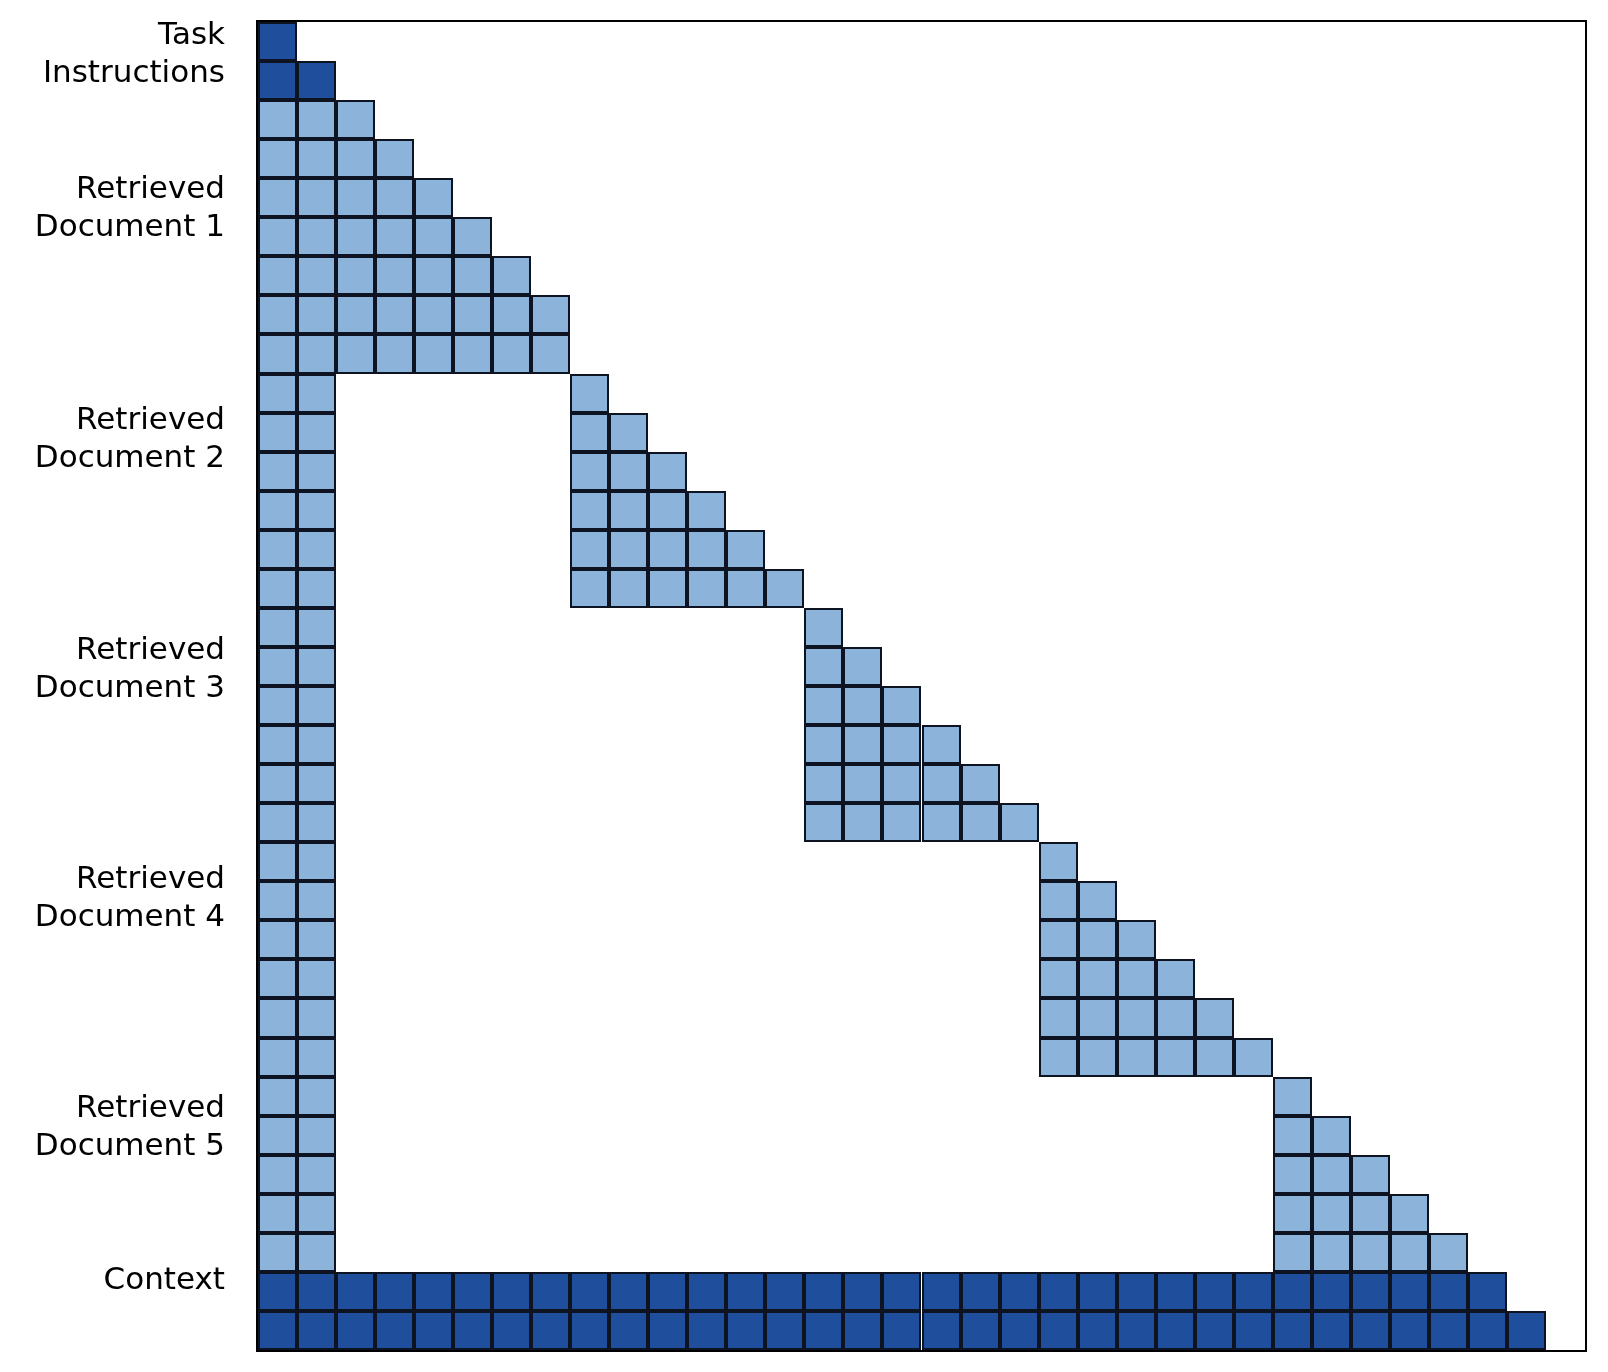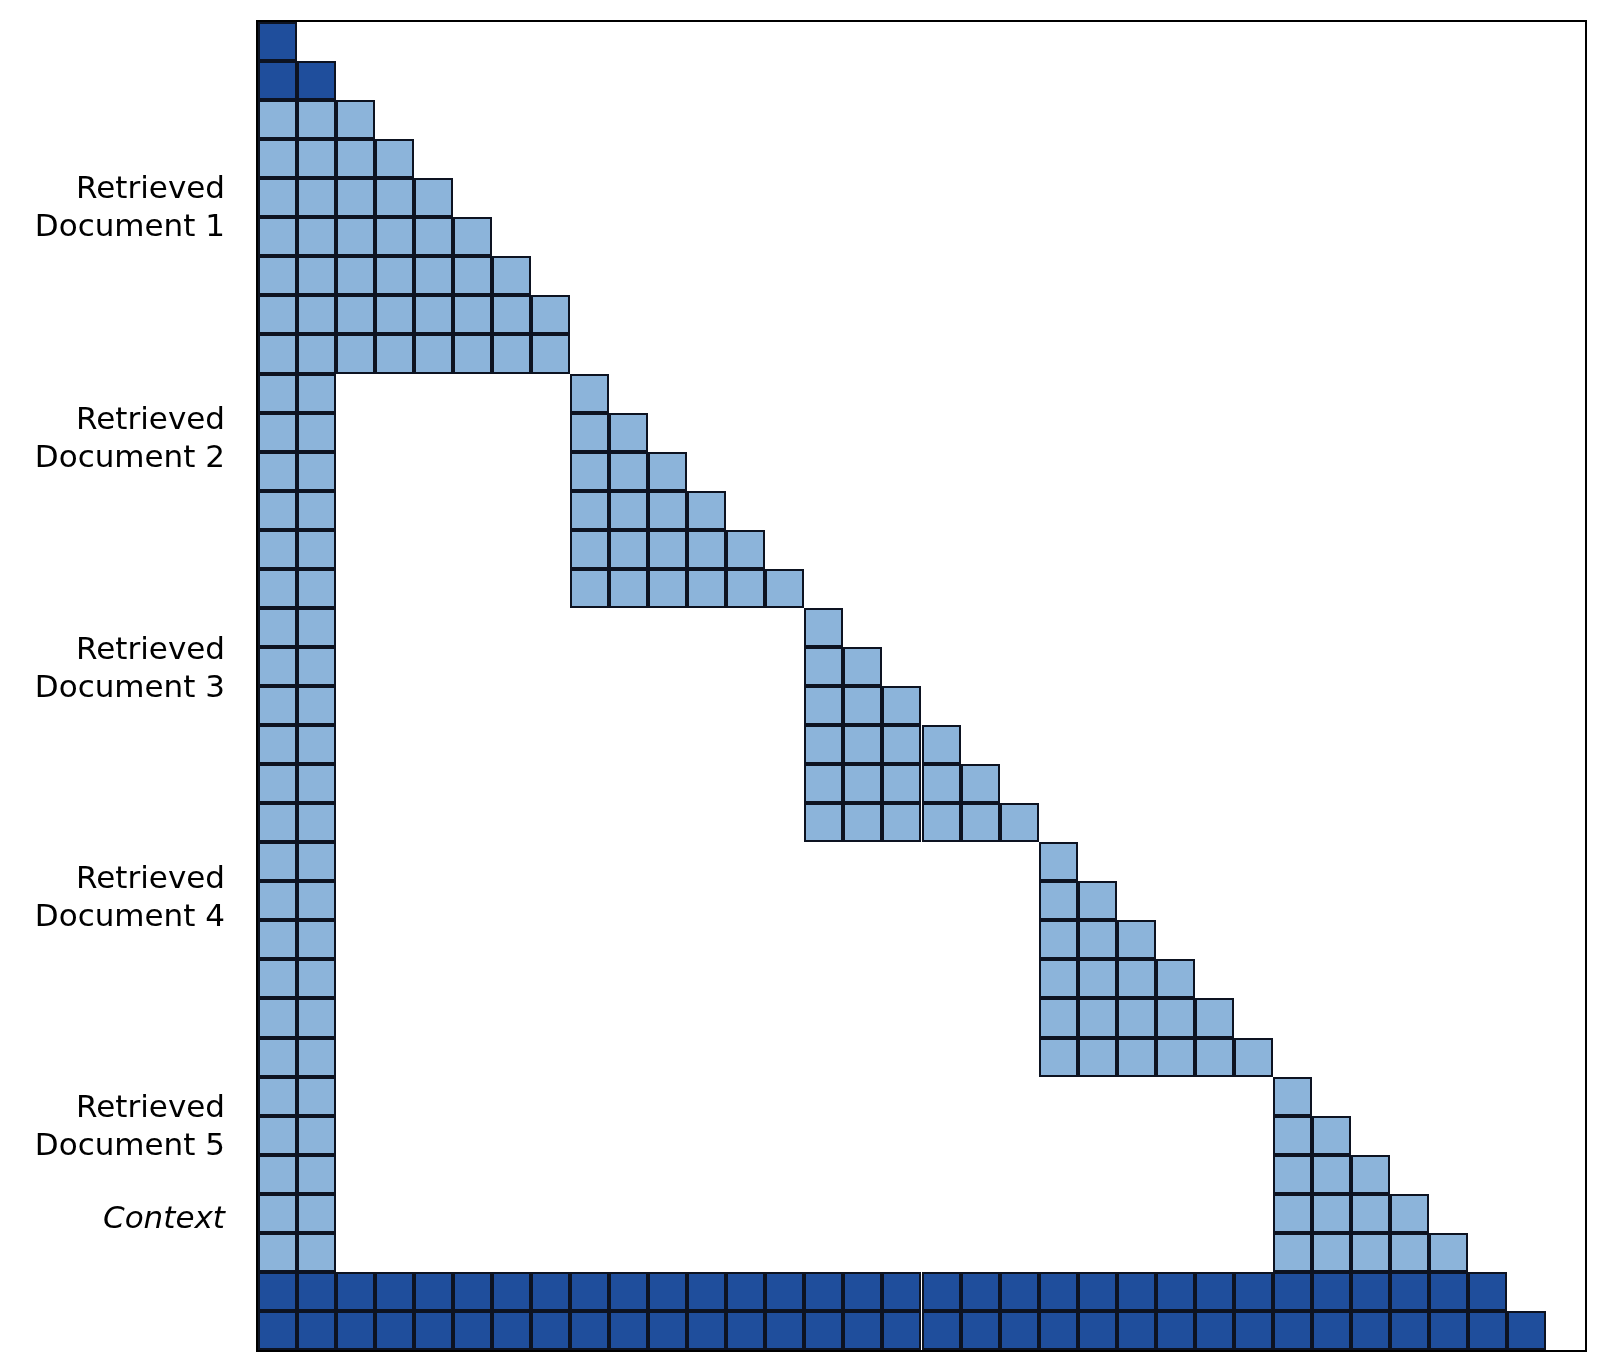--- a/index.html
+++ b/index.html
@@ -33,31 +33,33 @@
     box-sizing:border-box;
     border:2.2px solid #0d1321;
   }
 </style>
 </head>
 <body>
 
 <div id="root">
 
   <div id="labels">
+      <div class="row-label" style="top: 14px;">Task
+Instructions</div>
       <div class="row-label" style="top: 168px;">Retrieved
 Document 1</div>
       <div class="row-label" style="top: 399px;">Retrieved
 Document 2</div>
       <div class="row-label" style="top: 629px;">Retrieved
 Document 3</div>
       <div class="row-label" style="top: 858px;">Retrieved
 Document 4</div>
       <div class="row-label" style="top: 1087px;">Retrieved
 Document 5</div>
-      <div class="row-label" style="top: 1198px; font-style: italic;">Context</div>
+      <div class="row-label" style="top: 1259px;">Context</div>
     </div>
 
   <div id="plot">
     <div id="cells">
         <div class="cell" style="left: 0px; top: 0px; width: 39.0294px; height: 39.0588px; background: rgb(31, 78, 156);"></div>
         <div class="cell" style="left: 0px; top: 39.0588px; width: 39.0294px; height: 39.0588px; background: rgb(31, 78, 156);"></div>
         <div class="cell" style="left: 39.0294px; top: 39.0588px; width: 39.0294px; height: 39.0588px; background: rgb(31, 78, 156);"></div>
         <div class="cell" style="left: 0px; top: 78.1176px; width: 39.0294px; height: 39.0588px; background: rgb(140, 180, 218);"></div>
         <div class="cell" style="left: 39.0294px; top: 78.1176px; width: 39.0294px; height: 39.0588px; background: rgb(140, 180, 218);"></div>
         <div class="cell" style="left: 78.0588px; top: 78.1176px; width: 39.0294px; height: 39.0588px; background: rgb(140, 180, 218);"></div>

